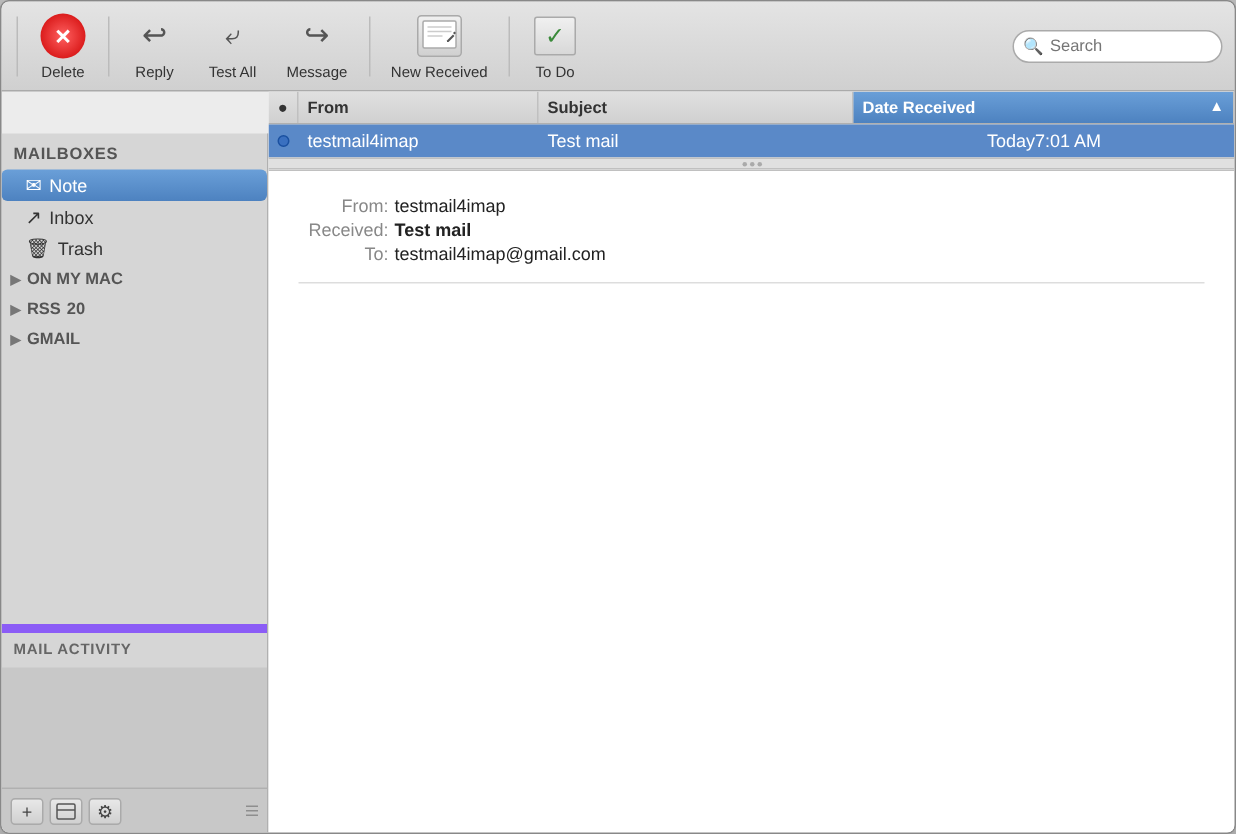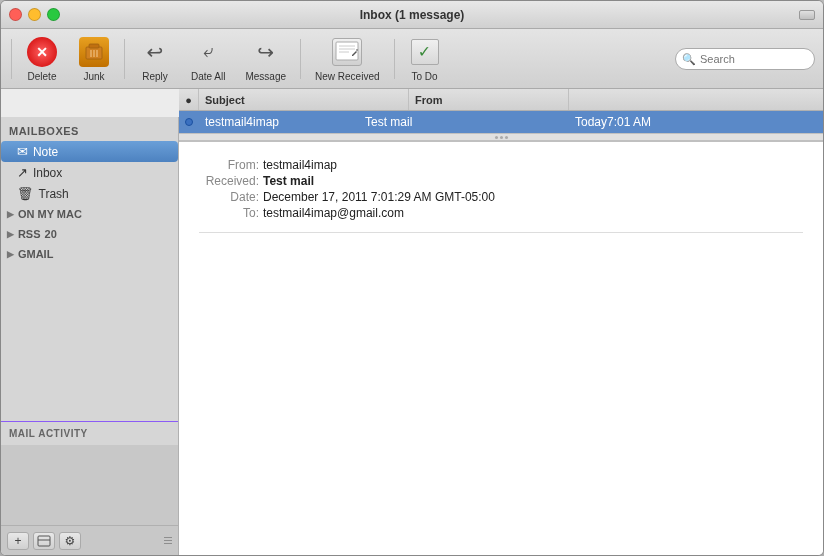--- a/index.html
+++ b/index.html
@@ -273,21 +273,21 @@
     }
     .sidebar-group-header .expand-arrow { font-size: 9px; color: #777; }
     .mail-activity {
       margin-top: auto;
       padding: 6px 8px;
       font-size: 10px;
       font-weight: bold;
       color: #666;
       text-transform: uppercase;
       letter-spacing: 0.5px;
-      border-top: 1px solid #8b5cf6;
+      border-top: 6px solid #8b5cf6;
     }
     .sidebar-bottom-bar {
       height: 30px;
       background: #c8c8c8;
       border-top: 1px solid #b0b0b0;
       display: flex;
       align-items: center;
       padding: 0 6px;
       gap: 4px;
     }
@@ -364,21 +364,21 @@
     .email-row {
       display: flex;
       align-items: center;
       height: 22px;
       background: #5a89c8;
       cursor: pointer;
     }
     .email-row .dot-cell { width: 20px; display: flex; justify-content: center; }
     .email-row .from-cell { width: 160px; padding: 0 6px; color: white; font-size: 12px; overflow: hidden; white-space: nowrap; }
     .email-row .subject-cell { width: 210px; padding: 0 6px; color: white; font-size: 12px; overflow: hidden; white-space: nowrap; }
-    .email-row .date-cell { flex: 1; padding: 0 6px; color: white; font-size: 12px; display: flex; justify-content: flex-start; }
+    .email-row .date-cell { flex: 1; padding: 0 6px; color: white; font-size: 12px; display: flex; justify-content: center; }
 
     .unread-dot {
       width: 8px;
       height: 8px;
       background: #3a70c0;
       border-radius: 50%;
       border: 1px solid #1a50a0;
     }
 
     
@@ -417,73 +417,48 @@
     .meta-value { color: #222; }
     .meta-value.bold { font-weight: bold; }
     .email-divider { border: none; border-top: 1px solid #ddd; margin: 8px 0; }
     .email-body { font-size: 12px; color: #333; line-height: 1.5; }
   </style>
 </head>
 <body>
 
 <div class="window">
 
-  <div class="title-bar">
-    <div class="traffic-lights">
-      <div class="traffic-light tl-close"></div>
-      <div class="traffic-light tl-minimize"></div>
-      <div class="traffic-light tl-maximize"></div>
-    </div>
-    <span class="title-text">Inbox (1 message)</span>
-    <div class="window-controls-right">
-      <div class="window-zoom-btn"></div>
-    </div>
-  </div>
 
   <div class="toolbar">
 
 
     <div class="toolbar-separator"></div>
 
     <div class="toolbar-btn">
       <div class="icon-area">
         <div class="icon-delete">✕</div>
       </div>
       <span class="btn-label">Delete</span>
     </div>
 
-    <div class="toolbar-btn">
-      <div class="icon-area">
-        <div class="icon-junk">
-          <svg width="22" height="22" viewBox="0 0 22 22" fill="none">
-            <rect x="3" y="6" width="16" height="12" rx="1" fill="#d08020" stroke="#a06010" stroke-width="0.8"></rect>
-            <rect x="6" y="3" width="10" height="4" rx="1" fill="#c07010" stroke="#a06010" stroke-width="0.8"></rect>
-            <line x1="8" y1="9" x2="8" y2="16" stroke="#f0c080" stroke-width="1.2"></line>
-            <line x1="11" y1="9" x2="11" y2="16" stroke="#f0c080" stroke-width="1.2"></line>
-            <line x1="14" y1="9" x2="14" y2="16" stroke="#f0c080" stroke-width="1.2"></line>
-          </svg>
-        </div>
-      </div>
-      <span class="btn-label">Junk</span>
-    </div>
 
     <div class="toolbar-separator"></div>
 
     <div class="toolbar-btn">
       <div class="icon-area">
         <span class="icon-reply">↩</span>
       </div>
       <span class="btn-label">Reply</span>
     </div>
 
     <div class="toolbar-btn">
       <div class="icon-area">
         <span class="icon-reply-all">⤶</span>
       </div>
-      <span class="btn-label">Date All</span>
+      <span class="btn-label">Test All</span>
     </div>
 
     <div class="toolbar-btn">
       <div class="icon-area">
         <span class="icon-forward">↪</span>
       </div>
       <span class="btn-label">Message</span>
     </div>
 
     <div class="toolbar-separator"></div>
@@ -578,22 +553,26 @@
           <div class="drag-line"></div>
         </div>
       </div>
     </div>
 
     <div class="email-pane">
 
       <div class="email-list">
         <div class="email-list-header">
           <div class="list-col dot-col">●</div>
+          <div class="list-col from-col">From</div>
           <div class="list-col subject-col">Subject</div>
-          <div class="list-col from-col">From</div>
+          <div class="list-col date-col">
+            <span>Date Received</span>
+            <span class="date-sort-arrow">▲</span>
+          </div>
         </div>
 
         <div class="email-row">
           <div class="dot-cell">
             <div class="unread-dot"></div>
           </div>
           <div class="from-cell">testmail4imap</div>
           <div class="subject-cell">Test mail</div>
           <div class="date-cell">
             <span>Today</span>
@@ -614,24 +593,20 @@
         <div class="email-meta">
           <div class="meta-row">
             <span class="meta-label">From:</span>
             <span class="meta-value">testmail4imap</span>
           </div>
           <div class="meta-row">
             <span class="meta-label">Received:</span>
             <span class="meta-value bold">Test mail</span>
           </div>
           <div class="meta-row">
-            <span class="meta-label">Date:</span>
-            <span class="meta-value">December 17, 2011 7:01:29 AM GMT-05:00</span>
-          </div>
-          <div class="meta-row">
             <span class="meta-label">To:</span>
             <span class="meta-value">testmail4imap@gmail.com</span>
           </div>
         </div>
         <hr class="email-divider">
         <div class="email-body"></div>
       </div>
 
     </div>
   </div>

